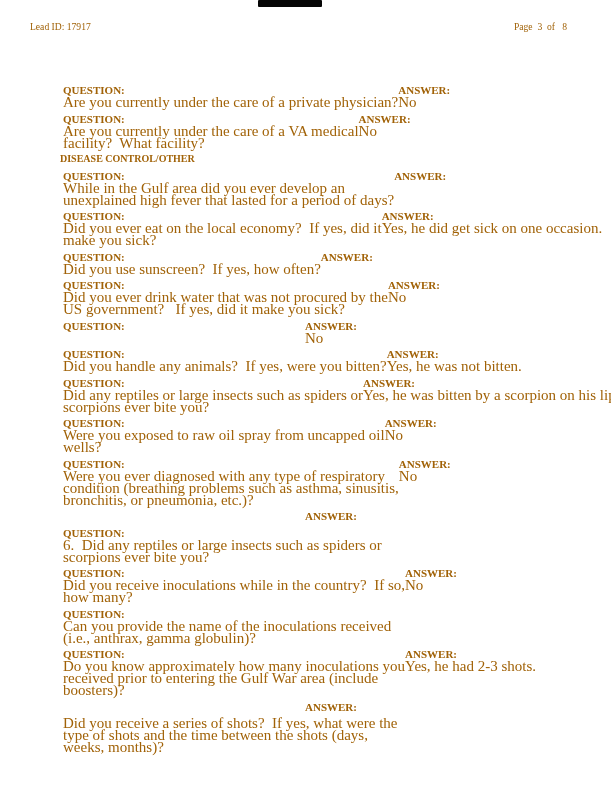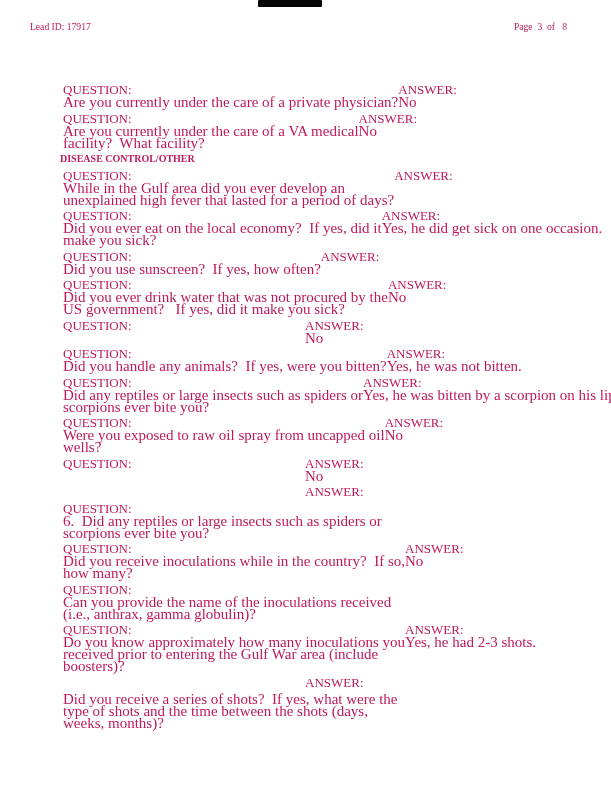--- a/index.html
+++ b/index.html
@@ -6,21 +6,21 @@
     margin: 0;
     padding: 0;
     background: #ffffff;
   }
   .page {
     position: relative;
     width: 611px;
     height: 792px;
     background: #ffffff;
     font-family: "Liberation Serif", "DejaVu Serif", serif;
-    color: #be185d;
+    color: #a16207;
     overflow: hidden;
   }
   .scan-mark {
     position: absolute;
     top: 0;
     left: 258px;
     width: 64px;
     height: 7px;
     background: #050505;
     border-radius: 1px;
@@ -47,22 +47,22 @@
   }
   .q-col {
     flex: 0 0 242px;
     margin-left: 63px;
   }
   .a-col {
     flex: 1 1 auto;
     padding-right: 16px;
   }
   .qa-label {
-    font-weight: normal;
-    font-size: 13px;
+    font-weight: bold;
+    font-size: 11px;
     line-height: 12px;
     white-space: pre;
   }
   .qa-text {
     font-size: 15px;
     line-height: 12px;
     white-space: pre;
   }
   .section-header {
     font-weight: bold;
@@ -184,20 +184,23 @@
 wells?</div>
         </div>
         <div class="a-col">
           <div class="qa-label">ANSWER:</div>
           <div class="qa-text">No</div>
         </div>
       </div>
       <div class="row">
         <div class="q-col">
           <div class="qa-label">QUESTION:</div>
+          <div class="qa-text">Were you ever diagnosed with any type of respiratory
+condition (breathing problems such as asthma, sinusitis,
+bronchitis, or pneumonia, etc.)?</div>
         </div>
         <div class="a-col">
           <div class="qa-label">ANSWER:</div>
           <div class="qa-text">No</div>
         </div>
       </div>
       <div class="row">
         <div class="q-col"></div>
         <div class="a-col">
           <div class="qa-label">ANSWER:</div>

